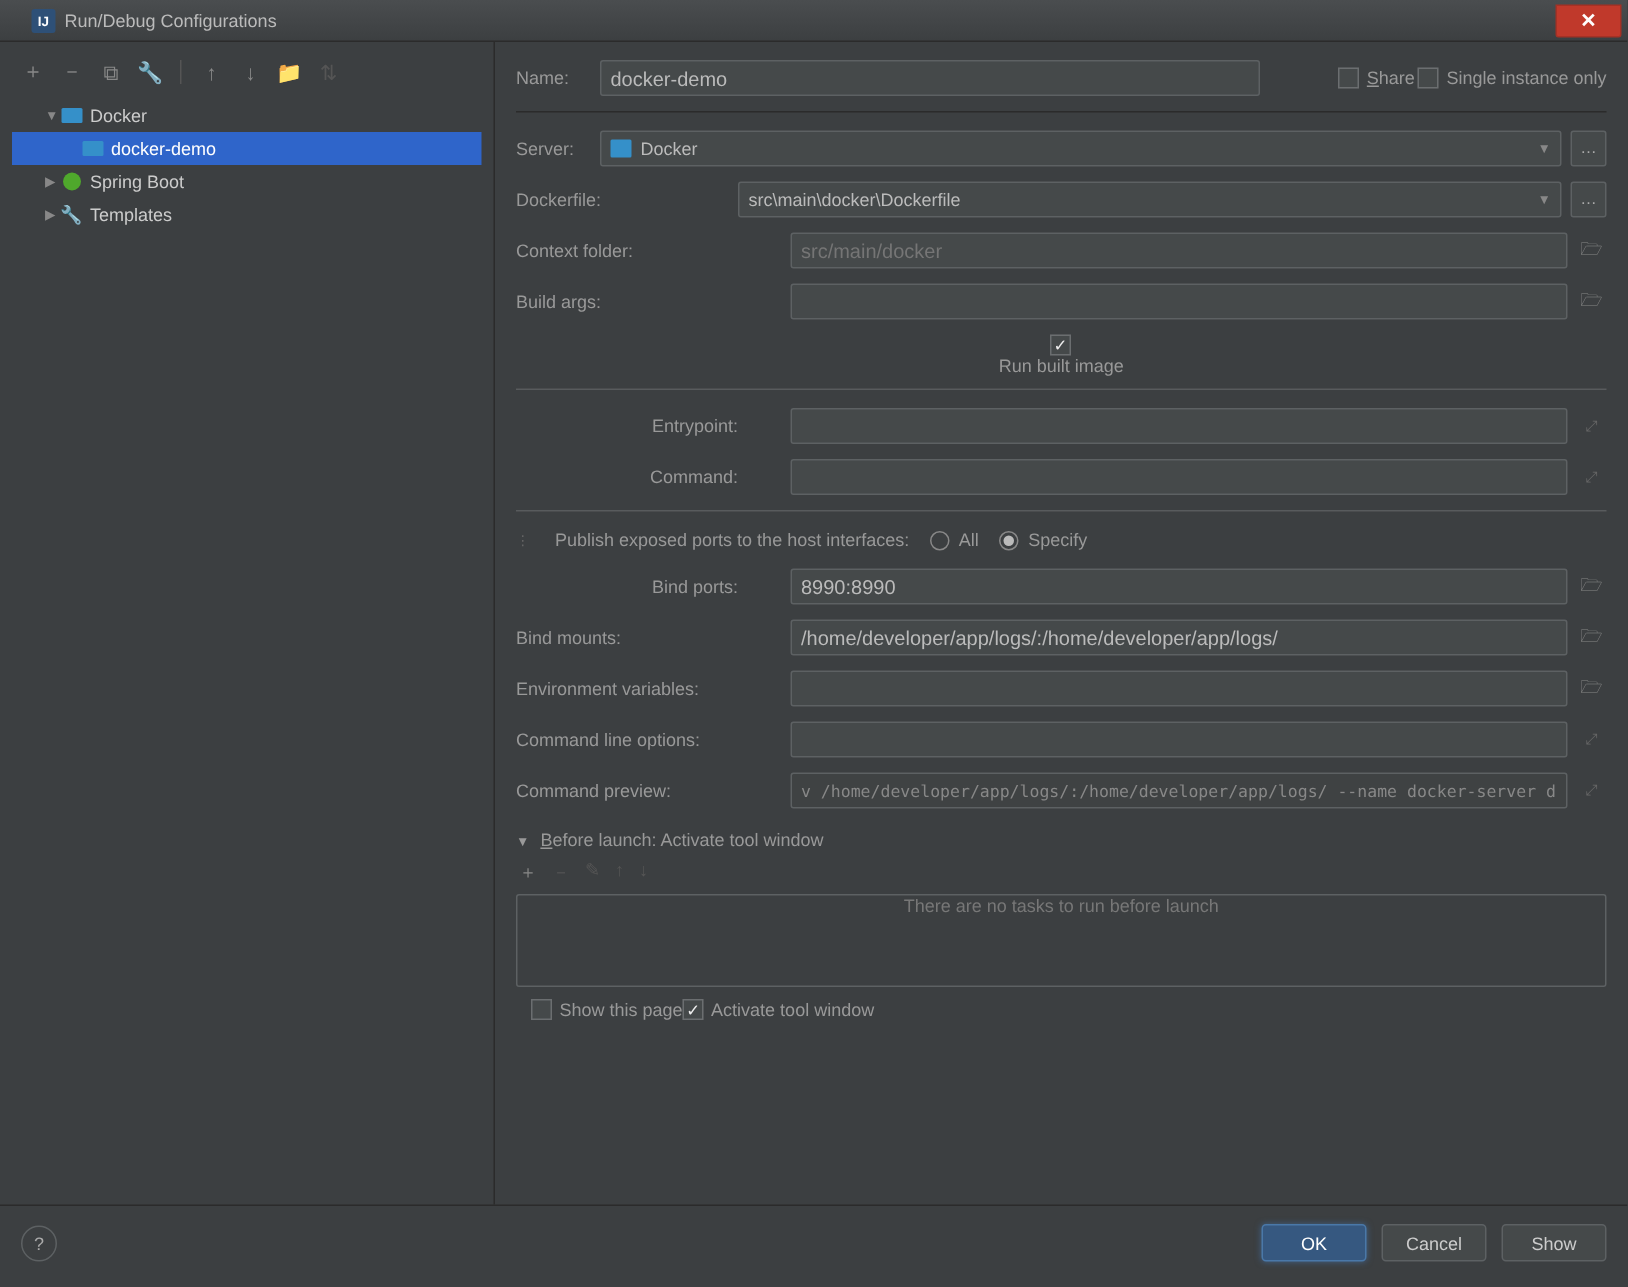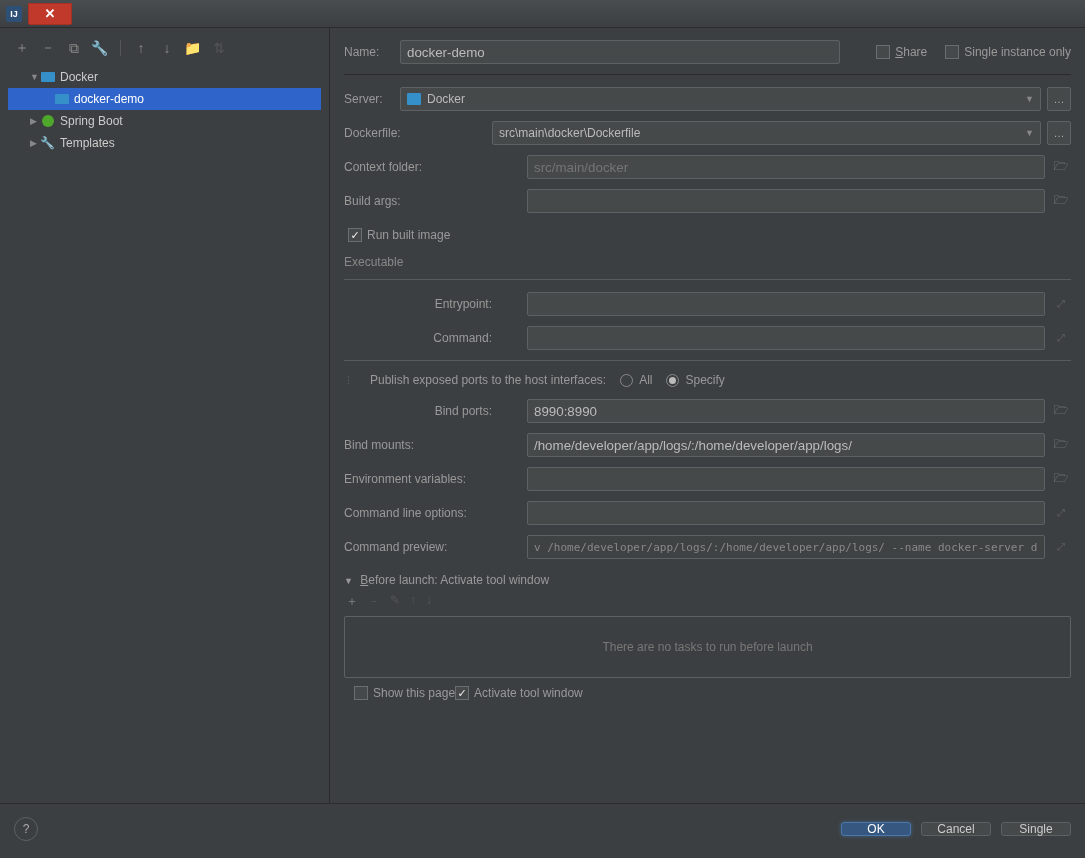--- a/index.html
+++ b/index.html
@@ -1,83 +1,84 @@
 <!DOCTYPE html>
 <html><head>
 <meta charset="utf-8">
 <style>
 * { box-sizing: border-box; margin: 0; padding: 0; }
 body { font-family: "Segoe UI", Arial, sans-serif; font-size: 12px; color: #a0a0a0; background: #3c3f41; width: 1085px; height: 858px; overflow: hidden; }
-.titlebar { height: 28px; background: linear-gradient(#4a4d4f, #3c3f41); display: flex; align-items: center; padding-left: 6px; border-bottom: 1px solid #2b2b2b; }
+.titlebar { height: 28px; background: linear-gradient(#4a4d4f, #3c3f41); display: flex; align-items: center; padding-left: 21px; border-bottom: 1px solid #2b2b2b; }
 .titlebar-icon { width: 16px; height: 16px; background: #2e5077; border-radius: 2px; margin-right: 6px; display: flex; align-items: center; justify-content: center; color: #fff; font-size: 9px; font-weight: bold;}
 .titlebar-title { color: #bbb; flex: 1; }
 .close-btn { width: 44px; height: 22px; background: #c0392b; color: #fff; display: flex; align-items: center; justify-content: center; margin-right: 4px; border-radius: 0 0 2px 2px; font-size: 13px; font-weight: bold; border:1px solid #a53125;}
 .main { display: flex; height: 775px; }
 .left-panel { width: 330px; border-right: 1px solid #2b2b2b; display: flex; flex-direction: column; padding:10px 0 0 0;}
 .toolbar { display: flex; gap: 10px; padding: 2px 14px 8px; color: #888; }
 .toolbar .ico { width: 16px; height: 16px; display: flex; align-items: center; justify-content: center; font-size: 14px; cursor: pointer; }
 .toolbar .sep { width: 1px; background: #555; height: 16px; margin: 0 2px; }
 .tree { padding: 2px 8px; }
 .tree-item { display: flex; align-items: center; height: 22px; padding-left: 10px; cursor: pointer; }
 .tree-item.lvl1 { padding-left: 22px; }
 .tree-item.lvl2 { padding-left: 46px; }
 .tree-item.selected { background: #2f65ca; color: #fff; }
 .tree-item .arrow { width: 10px; font-size: 9px; color: #888; }
 .tree-item .node-ico { width: 16px; height: 14px; margin-right: 4px; display: flex; align-items: center; justify-content: center; }
 .tree-item .label { color: #ccc; }
 .tree-item.selected .label { color: #fff; }
 .right-panel { flex: 1; padding: 12px 14px 4px 14px; overflow: hidden; }
 .form-row { display: flex; align-items: center; margin-bottom: 10px; min-height: 24px;}
-.form-row.tight { margin-bottom: 8px; }
+.form-row.tight { margin-bottom: 8px; flex-direction: column; }
 .form-label { width: 148px; color: #999; }
 .form-label.indent { padding-left: 20px; text-align: right; }
 .name-row .form-label { width: 56px; }
 .input { background: #45494a; border: 1px solid #5d6163; color: #bbb; height: 24px; padding: 2px 6px; border-radius: 2px; outline: none; }
 .input.focus { border-color:#2f65ca; box-shadow: 0 0 0 1px #2f65ca;}
 .input.full { flex: 1; margin-left: 35px; }
 .input.readonly { background:#3f4243; color:#888;}
 .name-input { width: 440px; }
 .checkbox { width: 14px; height: 14px; border: 1px solid #6b6e70; background: #45494a; margin-right: 5px; display: inline-flex; align-items: center; justify-content: center; font-size: 11px; color:#eee; cursor:pointer; flex-shrink:0;}
 .checkbox.checked::after { content:"✓"; }
 .chk-label { color: #999; }
 .chk-label u { text-decoration: underline;}
-.header-right { display:flex; align-items:flex-start; margin-left:auto; gap:18px;}
+.header-right { display:flex; align-items:flex-start; margin-left:auto; gap:2px;}
 .sep-line { height: 1px; background: #2b2b2b; margin: 0 0 12px; border:none;}
 .select-wrap { flex: 1; display:flex; align-items:center; background: #45494a; border: 1px solid #5d6163; height: 24px; padding: 0 6px; border-radius: 2px; justify-content: space-between;}
 .select-wrap .docker-ico { width:14px; height:12px; background:#3590c9; margin-right:6px; border-radius:1px;}
 .select-wrap .sel-text { color:#bbb; flex:1;}
 .select-wrap .caret { color:#888; font-size:9px;}
 .side-btn { width:24px; height:24px; border:1px solid #5d6163; background:#45494a; margin-left:6px; display:flex; align-items:center; justify-content:center; color:#aaa; border-radius:2px; font-size:11px; cursor:pointer;}
 .folder-ico { color:#888; font-size:12px; margin-left:6px; cursor:pointer; width:20px; text-align:center;}
 .expand-ico { color:#666; font-size:10px; margin-left:6px; cursor:pointer; width:20px; text-align:center;}
 .section-head { color:#888; margin: 6px 0 10px; font-size:12px;}
 .radio-row { display:flex; align-items:center; gap:14px; margin-bottom:12px; color:#999;}
 .radio { width:13px; height:13px; border:1px solid #888; border-radius:50%; margin-right:6px; display:inline-flex; align-items:center; justify-content:center;}
 .radio.checked::after { content:""; width:7px; height:7px; background:#bbb; border-radius:50%;}
 .radio-opt { display:flex; align-items:center; cursor:pointer;text-align:right;}
 .before-launch { margin-top:14px;}
 .bl-head { color:#999; cursor:pointer;}
 .bl-head .arrow { font-size:9px; margin-right:4px;}
 .bl-toolbar { display:flex; gap:10px; padding:6px 2px; color:#888;}
-.bl-box { border:1px solid #5d6163; height:62px; display:flex; align-items:center; justify-content:center; color:#777; border-radius:2px; margin-bottom:8px;}
+.bl-box { border:1px solid #5d6163; height:62px; display:flex; justify-content:center; color:#777; border-radius:2px; margin-bottom:8px;}
 .footer { height: 50px; display:flex; align-items:center; padding:0 14px; border-top:1px solid #2b2b2b; gap:10px;}
 .help-btn { width:24px; height:24px; border:1px solid #5d6163; border-radius:50%; display:flex; align-items:center; justify-content:center; color:#aaa; cursor:pointer;}
 .footer-spacer { flex:1;}
-.btn { min-width:70px; height:14px; padding:0 14px; border:1px solid #5d6163; background:#45494a; color:#ccc; border-radius:3px; cursor:pointer; display:flex; align-items:center; justify-content:center;}
+.btn { min-width:70px; height:25px; padding:0 14px; border:1px solid #5d6163; background:#45494a; color:#ccc; border-radius:3px; cursor:pointer; display:flex; align-items:center; justify-content:center;}
 .btn.primary { background:#365880; border-color:#4a78a8; color:#fff; box-shadow: 0 0 4px rgba(70,130,200,.5);}
 .pub-handle { width:6px; color:#666; margin-right:6px; font-size:9px;}
 hr.thin { border:none; border-top:1px solid #585b5d; margin:4px 0 12px;}
 .spring-ico::before { content:""; width:12px; height:12px; background:#4fa82c; border-radius:50%; display:inline-block;}
 .wrench-ico { color:#888; transform:rotate(0deg);}
 </style>
 </head>
 <body>
 
 <div class="titlebar">
   <div class="titlebar-icon">IJ</div>
+  <div class="titlebar-title">Run/Debug Configurations</div>
   <div class="close-btn">✕</div>
 </div>
 
 <div class="main">
 
   <div class="left-panel">
     <div class="toolbar">
       <span class="ico">＋</span>
       <span class="ico">－</span>
       <span class="ico">⧉</span>
@@ -163,21 +164,20 @@
       <input class="input full" value="" style="">
       <span class="folder-ico">🗁</span>
     </div>
 
     <div class="form-row tight">
       <span class="checkbox checked" style="margin-left:4px"></span>
       <span class="chk-label">Run built image</span>
     </div>
 
 
-    <div class="section-head">Executable</div>
     <hr class="thin">
 
     <div class="form-row">
       <span class="form-label indent">Entrypoint:</span>
       <input class="input full" value="" style="">
       <span class="expand-ico">⤢</span>
     </div>
 
     <div class="form-row">
       <span class="form-label indent">Command:</span>
@@ -256,14 +256,14 @@
       </div>
     </div>
   </div>
 </div>
 
 <div class="footer">
   <div class="help-btn">?</div>
   <div class="footer-spacer"></div>
   <div class="btn primary">OK</div>
   <div class="btn">Cancel</div>
-  <div class="btn">Single</div>
+  <div class="btn">Show</div>
 </div>
 
 </body></html>

